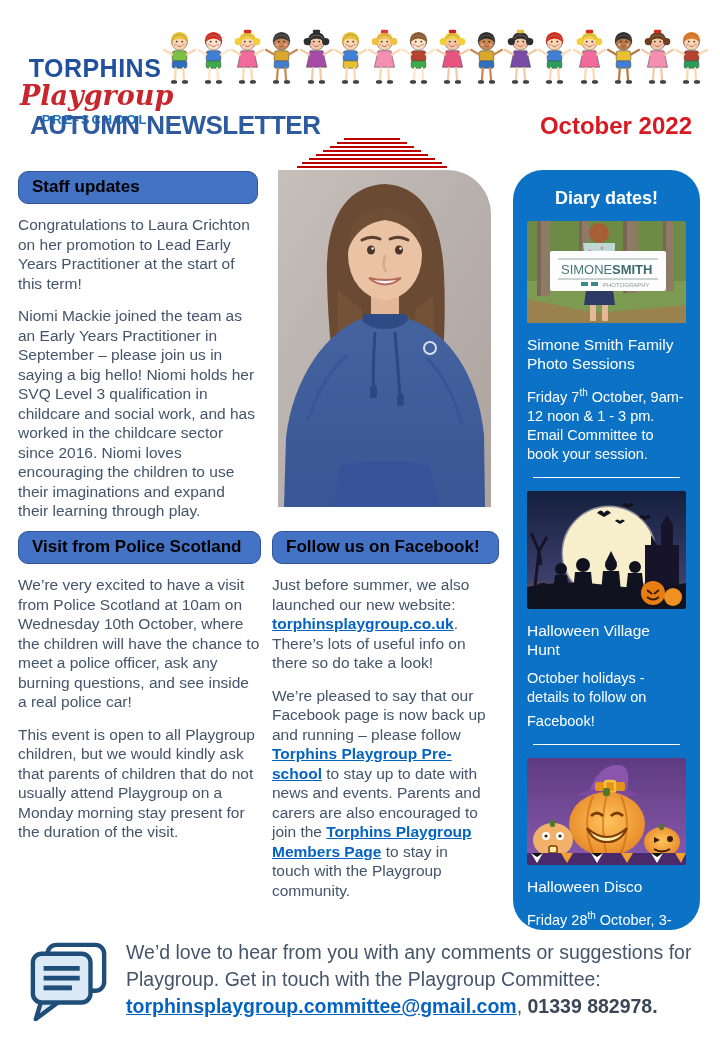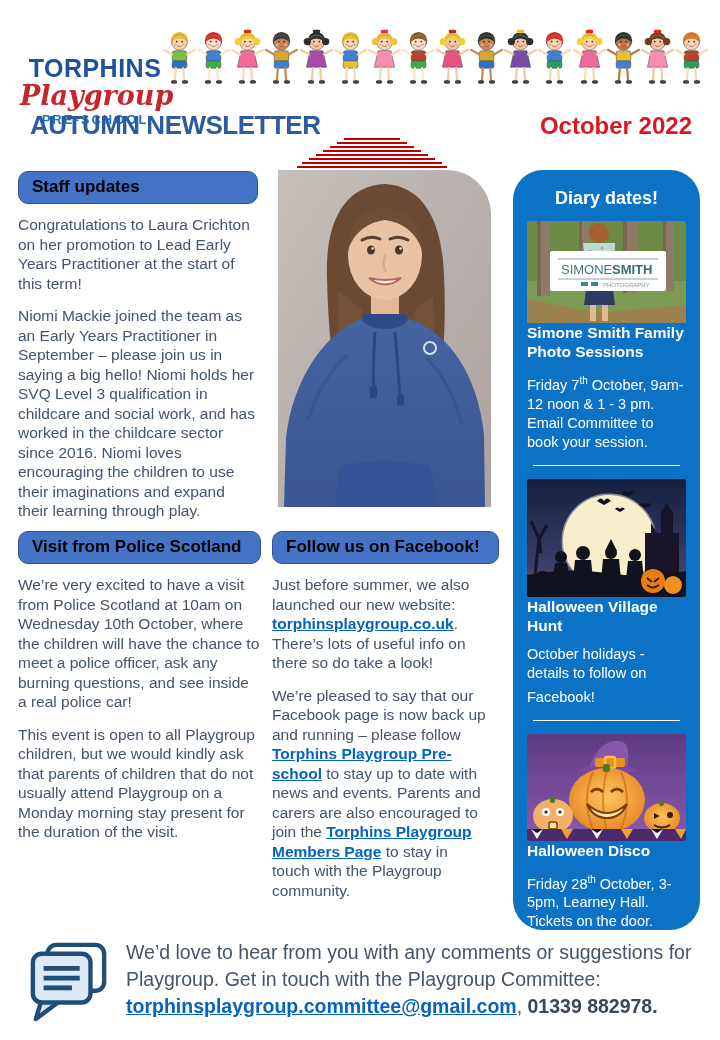--- a/index.html
+++ b/index.html
@@ -41,21 +41,21 @@
 
   
   .photo-wrap{position:absolute;left:278px;top:170px;width:213px;height:337px;border-radius:0 44px 0 0;overflow:hidden;}
   .photo-wrap svg{display:block;}
 
   
   .diary{position:absolute;left:513px;top:170px;width:187px;height:760px;background:var(--panel-blue);
          border-radius:30px;color:#fff;padding:14px 14px 0 14px;}
   .diary-title{text-align:center;font-size:18px;font-weight:bold;margin:4px 0 12px 0;}
   .diary-img{width:159px;border-radius:2px;overflow:hidden;display:block;}
-  .event-title{font-size:15.5px;font-weight:bold;line-height:19px;margin-top:0;}
+  .event-title{font-size:15.5px;font-weight:normal;line-height:19px;margin-top:12px;}
   .event-body{font-size:14.5px;line-height:19px;margin-top:10px;}
   .diary-divider{border:none;border-top:1.5px solid #fff;width:92%;margin:13px auto 13px auto;}
   sup{font-size:10px;}
 
   
   .footer{position:absolute;left:0;top:933px;width:720px;height:100px;}
   .footer-icon{position:absolute;left:28px;top:8px;width:82px;height:82px;}
   .footer-text{position:absolute;left:126px;top:6px;width:572px;font-size:19.5px;line-height:27px;color:var(--body-text);}
   .footer-text .phone{font-weight:bold;color:#3B4757;}
 </style>

